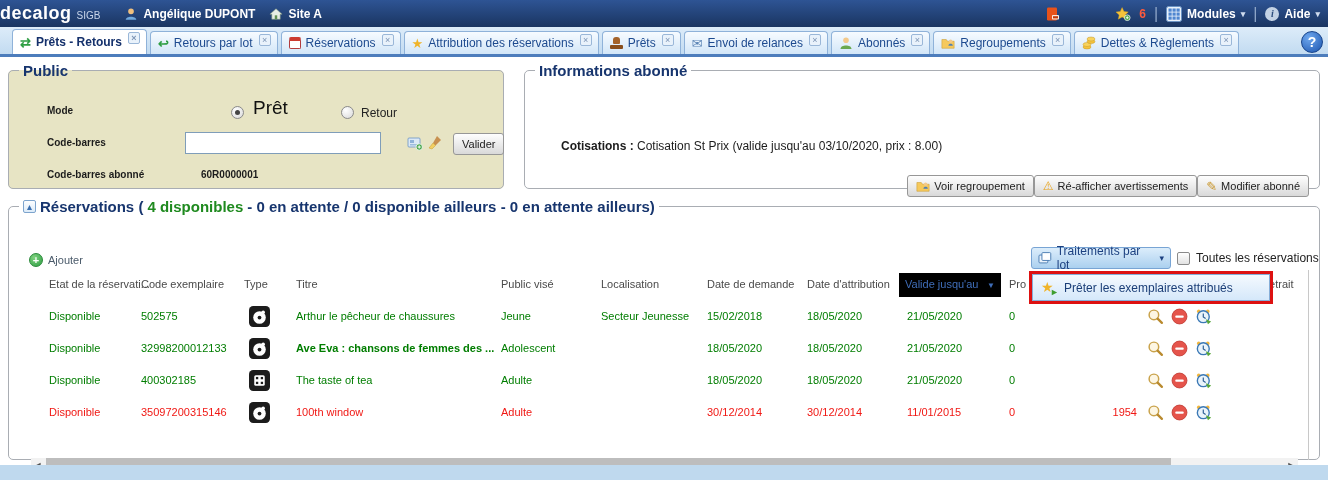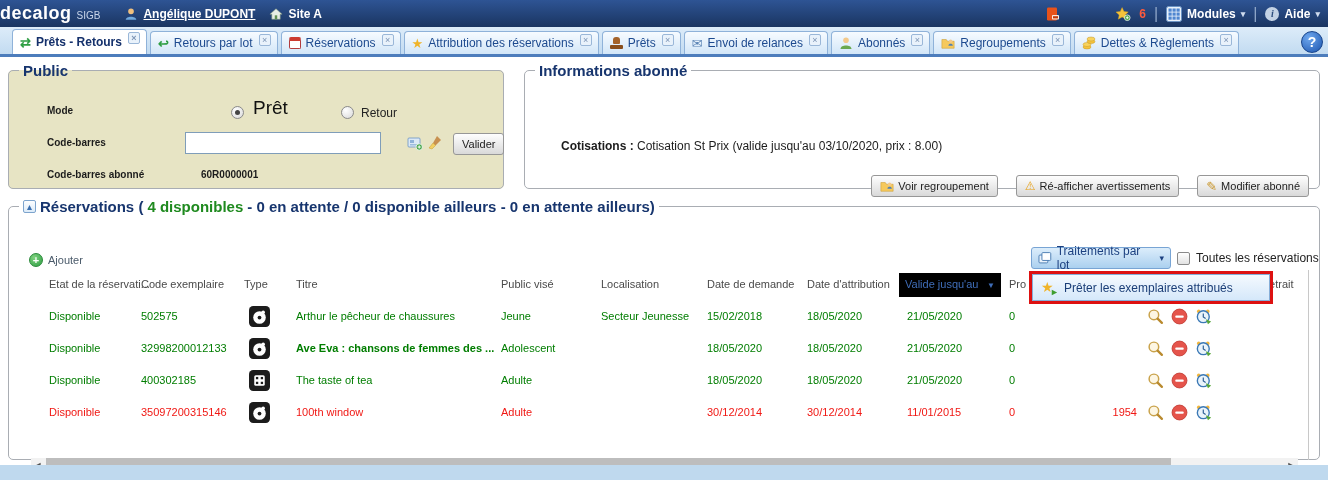--- a/index.html
+++ b/index.html
@@ -12,21 +12,21 @@
   
   #topbar{
     position:absolute; left:0; top:0; width:1328px; height:27px;
     background:linear-gradient(#2e5494,#1a3561);
     display:flex; align-items:center; color:#fff;
   }
   .logo-wrap{ display:flex; align-items:baseline; }
   .logo{ font-size:18px; font-weight:bold; letter-spacing:.5px; }
   .logo-suffix{ font-size:10px; color:#c9d6ea; margin-left:5px; }
   .tb-item{ display:flex; align-items:center; gap:5px; font-size:12px; font-weight:bold; }
-  .tb-user{ margin-left:24px;text-decoration:underline; }
+  .tb-user{ margin-left:24px; }
   .tb-site{ margin-left:14px; }
   .tb-right{ margin-left:auto; display:flex; align-items:center; gap:8px; margin-right:8px; }
   .tb-sep{ color:#8fa6c8; font-weight:normal; }
   .tb-count{ color:#ff5a3c; font-weight:bold; font-size:12px; }
   .tb-caret{ font-size:9px; color:#cfdcee; }
   .icon-16{ width:16px; height:16px; display:inline-block; vertical-align:middle; }
   .icon-14{ width:14px; height:14px; display:inline-block; vertical-align:middle; }
   #logout-ic{ margin-right:46px; }
   .info-circle{
     width:14px; height:14px; border-radius:50%; background:#c3d2e4; color:#2d4e7e;
@@ -90,21 +90,21 @@
     position:absolute; height:22px; padding:0 8px; font-size:11px; color:#222;
     background:linear-gradient(#fefefe,#d9d9d9); border:1px solid #979797; border-radius:3px;
     display:flex; align-items:center; gap:4px; cursor:pointer; font-family:"Liberation Sans",sans-serif;
   }
   
   .ab-name{ position:absolute; left:12px; top:16px; display:flex; align-items:center; gap:5px; }
   .ab-nom{ font-size:15px; font-weight:bold; color:#000; }
   .ab-prenom{ font-size:15px; color:#000; }
   .male-ic{ color:#5b9bd5; font-size:14px; font-weight:bold; }
   .ab-cotis{ position:absolute; left:36px; top:60px; font-size:12px; color:#1c1c1c; }
-  .ab-buttons{ position:absolute; right:10px; top:96px; display:flex; gap:18px;align-items:flex-end; }
+  .ab-buttons{ position:absolute; right:10px; top:96px; display:flex; gap:0;align-items:flex-end; }
   .ab-buttons .gray-btn{ position:static; }
   .warn-ic{ color:#e8a013; font-size:12px; }
   .pencil-ic{ color:#c9962c; font-size:13px; }
   
   .legend-green{ color:#1f8a1f; }
   .collapse-box{
     width:13px; height:13px; border:1px solid #7da4cd; border-radius:2px;
     background:linear-gradient(#fdfeff,#dcebf9); color:#3a6fb0; font-size:9px; line-height:12px; text-align:center;
   }
   #ajouter{ position:absolute; left:20px; top:38px; display:flex; align-items:center; gap:5px; font-size:11px; color:#4a5a6a; cursor:pointer; }

